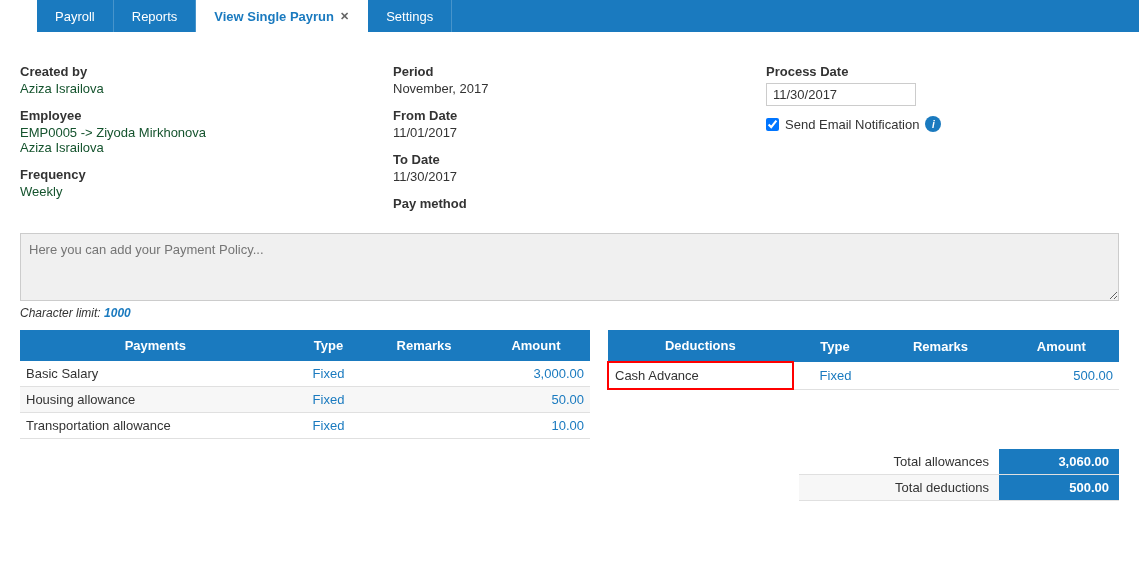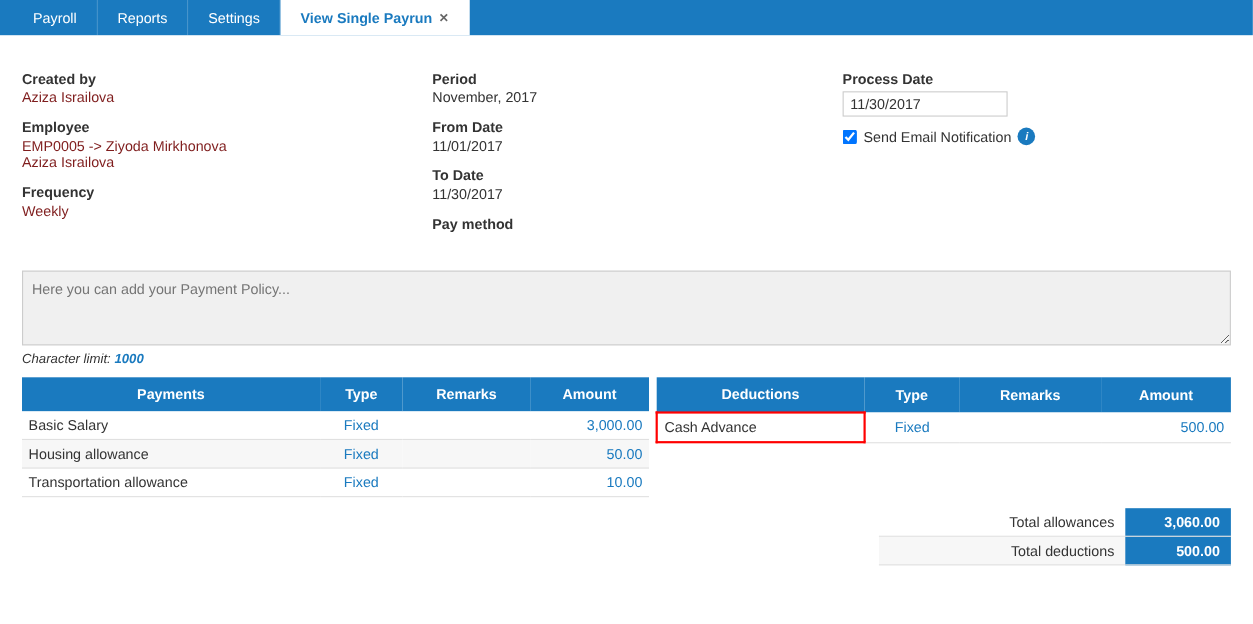--- a/index.html
+++ b/index.html
@@ -3,22 +3,23 @@
   <meta charset="utf-8">
   <style>
     * { box-sizing: border-box; margin: 0; padding: 0; }
     body { font-family: Arial, sans-serif; font-size: 13px; background: #fff; color: #333; }
 
     
     .top-nav {
       background: #1a7abf;
       display: flex;
       align-items: center;
-      padding: 12px;
+      padding: 0;
       height: 32px;
+      margin-left: 37px;
     }
     .nav-tab {
       padding: 6px 18px;
       color: #fff;
       cursor: pointer;
       font-size: 13px;
       height: 32px;
       display: flex;
       align-items: center;
       border-right: 1px solid rgba(255,255,255,0.2);
@@ -37,31 +38,31 @@
     
     .main-content {
       padding: 20px 20px 10px 20px;
     }
 
     
     .info-grid {
       display: grid;
       grid-template-columns: 1fr 1fr 1fr;
       gap: 4px 20px;
-      margin-bottom: 33px;
+      margin-bottom: 20px;
     }
     .info-col {}
     .info-label {
       font-weight: bold;
       color: #333;
       margin-bottom: 2px;
       margin-top: 12px;
     }
     .info-value {
-      color: #7f1d1d;
+      color: #14532d;
     }
     .info-value.black {
       color: #333;
     }
 
     
     .process-date-input {
       border: 1px solid #ccc;
       padding: 3px 6px;
       font-size: 13px;
@@ -114,21 +115,21 @@
       font-style: italic;
     }
     .char-limit-value {
       color: #1a7abf;
       font-weight: bold;
     }
 
     
     .tables-section {
       display: flex;
-      gap: 6px;
+      gap: 17px;
       width: 100%;
     }
     .table-left {
       flex: 0 0 570px;
     }
     .table-right {
       flex: 1;
     }
 
     table {
@@ -193,39 +194,39 @@
     .totals-label {
       font-weight: normal;
       text-align: right;
     }
     .totals-value {
       background: #1a7abf;
       color: #fff;
       text-align: right;
       font-weight: bold;
       padding: 5px 10px;
-      width: 96px;
+      width: 120px;
     }
   </style>
 </head>
 <body>
 
 <div class="top-nav">
   <div class="nav-tab">
     <span>Payroll</span>
   </div>
   <div class="nav-tab">
     <span>Reports</span>
   </div>
-  <div class="nav-tab">
-    <span>Settings</span>
-  </div>
   <div class="nav-tab active">
     <span>View Single Payrun</span>
     <span class="close-x">✕</span>
+  </div>
+  <div class="nav-tab">
+    <span>Settings</span>
   </div>
 </div>
 
 <div class="main-content">
 
   
   <div class="info-grid">
 
     <div class="info-col">
       <div class="info-label">Created by</div>

